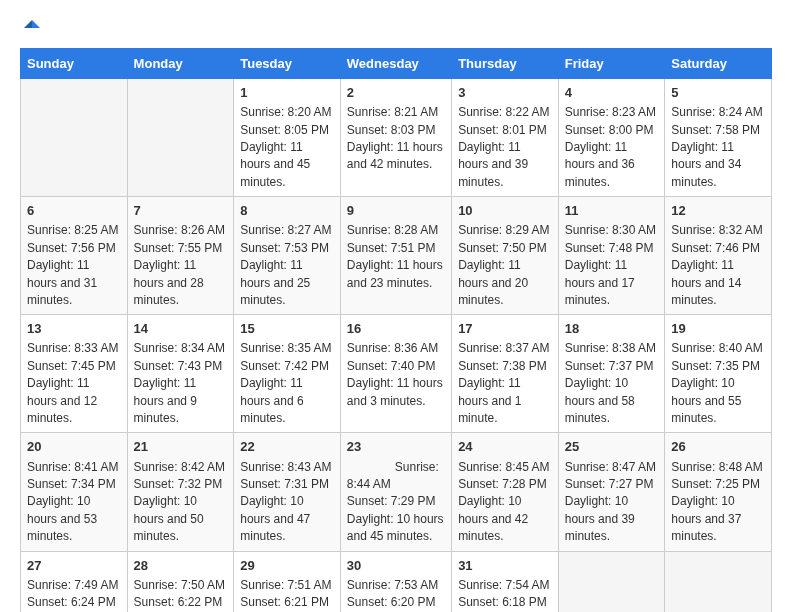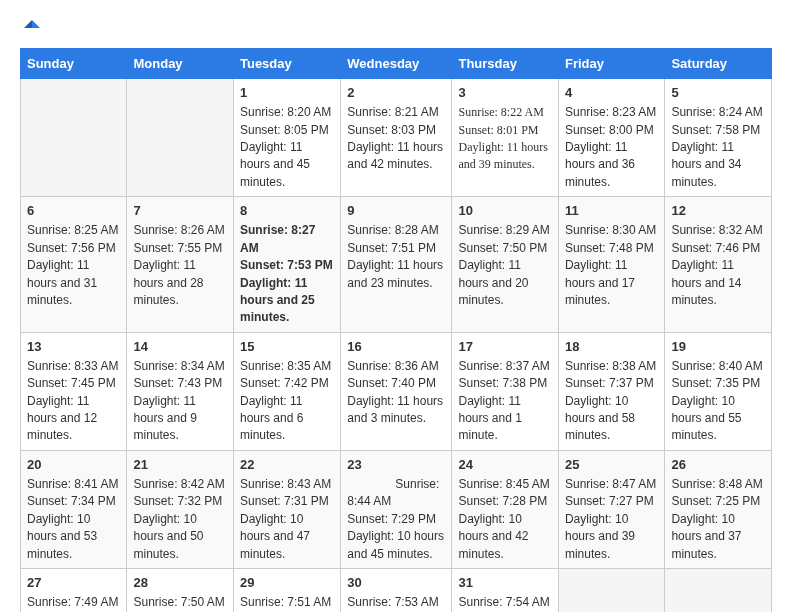--- a/index.html
+++ b/index.html
@@ -125,38 +125,38 @@
   <tbody id="calendar-body">
   <tr>
         <td class="empty-cell"></td>
         <td class="empty-cell"></td>
         <td><span class="day-number">1</span><span class="day-info" style="white-space: pre-line;">Sunrise: 8:20 AM
 Sunset: 8:05 PM
 Daylight: 11 hours and 45 minutes.</span></td>
         <td><span class="day-number">2</span><span class="day-info" style="white-space: pre-line;">Sunrise: 8:21 AM
 Sunset: 8:03 PM
 Daylight: 11 hours and 42 minutes.</span></td>
-        <td><span class="day-number">3</span><span class="day-info" style="white-space: pre-line; font-family: Liberation Serif, serif;">Sunrise: 8:22 AM
+        <td><span class="day-number">3</span><span class="day-info" style="white-space: pre-line;">Sunrise: 8:22 AM
 Sunset: 8:01 PM
 Daylight: 11 hours and 39 minutes.</span></td>
         <td><span class="day-number">4</span><span class="day-info" style="white-space: pre-line;">Sunrise: 8:23 AM
 Sunset: 8:00 PM
 Daylight: 11 hours and 36 minutes.</span></td>
         <td><span class="day-number">5</span><span class="day-info" style="white-space: pre-line;">Sunrise: 8:24 AM
 Sunset: 7:58 PM
 Daylight: 11 hours and 34 minutes.</span></td>
       </tr>
       <tr>
         <td><span class="day-number">6</span><span class="day-info" style="white-space: pre-line;">Sunrise: 8:25 AM
 Sunset: 7:56 PM
 Daylight: 11 hours and 31 minutes.</span></td>
         <td><span class="day-number">7</span><span class="day-info" style="white-space: pre-line;">Sunrise: 8:26 AM
 Sunset: 7:55 PM
 Daylight: 11 hours and 28 minutes.</span></td>
-        <td><span class="day-number">8</span><span class="day-info" style="white-space: pre-line; font-weight: bold;">Sunrise: 8:27 AM
+        <td><span class="day-number">8</span><span class="day-info" style="white-space: pre-line;">Sunrise: 8:27 AM
 Sunset: 7:53 PM
 Daylight: 11 hours and 25 minutes.</span></td>
         <td><span class="day-number">9</span><span class="day-info" style="white-space: pre-line; text-align: center;">Sunrise: 8:28 AM
 Sunset: 7:51 PM
 Daylight: 11 hours and 23 minutes.</span></td>
         <td><span class="day-number">10</span><span class="day-info" style="white-space: pre-line;">Sunrise: 8:29 AM
 Sunset: 7:50 PM
 Daylight: 11 hours and 20 minutes.</span></td>
         <td><span class="day-number">11</span><span class="day-info" style="white-space: pre-line;">Sunrise: 8:30 AM
 Sunset: 7:48 PM

